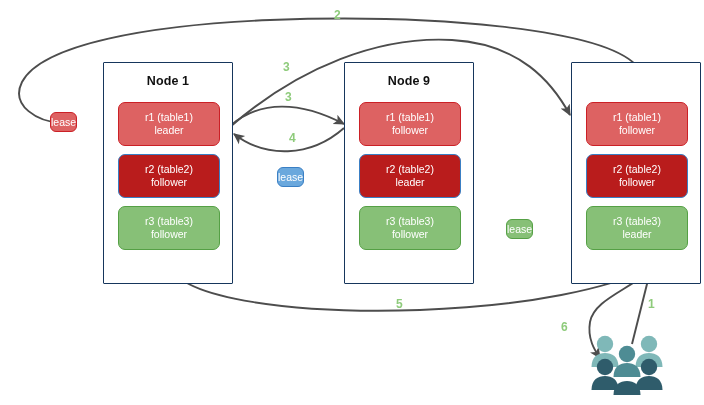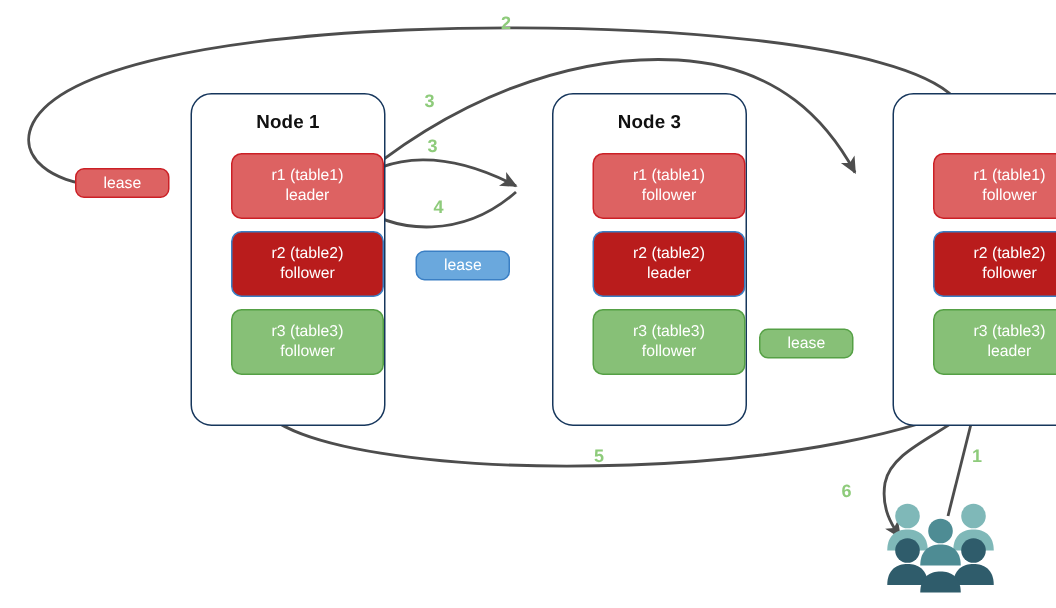--- a/index.html
+++ b/index.html
@@ -22,37 +22,36 @@
     left: 0;
     top: 0;
     width: 704px;
     height: 405px;
     pointer-events: none;
   }
   .node {
     position: absolute;
     box-sizing: border-box;
     border: 1.4px solid #16365c;
-    border-radius: 14px;
+    border-radius: 1px;
     background: #ffffff;
     width: 130px;
     height: 222px;
-    margin-left: 24px;
   }
   .node-title {
     text-align: center;
     font-size: 12.5px;
     font-weight: bold;
     color: #101010;
     margin-top: 11px;
     letter-spacing: 0.1px;
   }
   .replica {
     position: absolute;
-    left: 26px;
+    left: 14px;
     width: 102px;
     height: 44px;
     box-sizing: border-box;
     border-radius: 7px;
     display: flex;
     flex-direction: column;
     justify-content: center;
     color: #ffffff;
     font-size: 10.5px;
     line-height: 13px;
@@ -69,21 +68,21 @@
   .lease {
     position: absolute;
     box-sizing: border-box;
     border-radius: 6px;
     display: flex;
     align-items: center;
     justify-content: center;
     color: #ffffff;
     font-size: 10.5px;
     height: 20px;
-    padding: 0 18px;
+    padding: 0 0;
   }
   .lease-red   { background: #dd6262; border: 1.5px solid #cb2026; }
   .lease-blue  { background: #6aa8dd; border: 1.5px solid #3a7fc4; }
   .lease-green { background: #87c077; border: 1.5px solid #55a045; }
 
   .step-label {
     position: absolute;
     color: #8ecb7b;
     font-size: 12px;
     font-weight: bold;
@@ -130,21 +129,21 @@
       <span class="ln">r2 (table2)</span>
       <span class="ln">follower</span>
     </div>
     <div class="replica rep-green r-slot3">
       <span class="ln">r3 (table3)</span>
       <span class="ln">follower</span>
     </div>
   </div>
 
   <div class="node" id="node2" style="left:344px; top:62px;">
-    <div class="node-title">Node 3</div>
+    <div class="node-title">Node 9</div>
     <div class="replica rep-red r-slot1">
       <span class="ln">r1 (table1)</span>
       <span class="ln">follower</span>
     </div>
     <div class="replica rep-blue r-slot2">
       <span class="ln">r2 (table2)</span>
       <span class="ln">leader</span>
     </div>
     <div class="replica rep-green r-slot3">
       <span class="ln">r3 (table3)</span>

